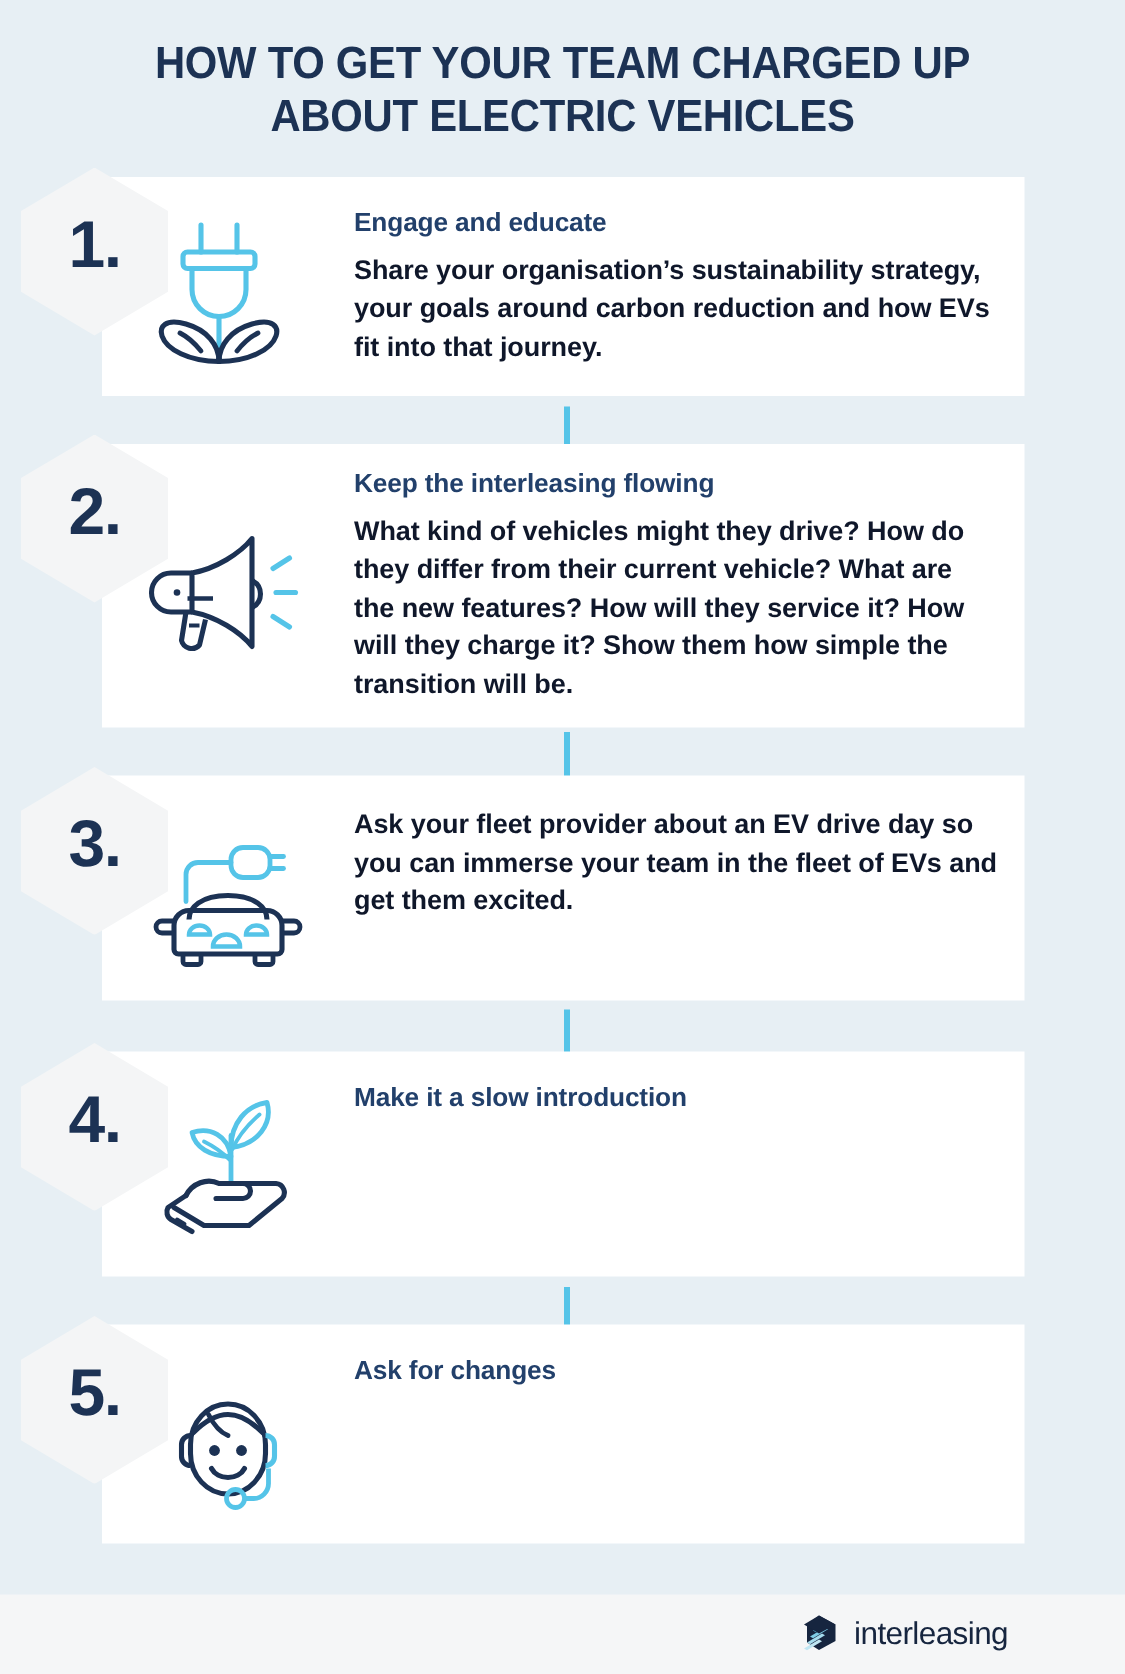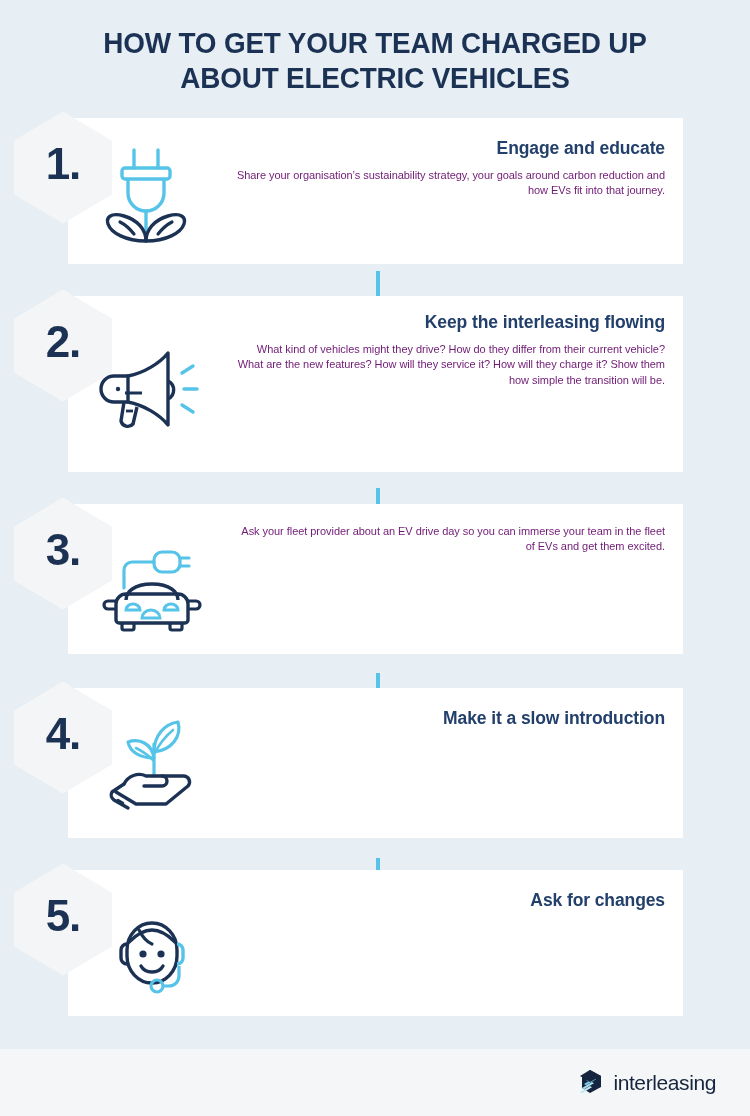--- a/index.html
+++ b/index.html
@@ -53,21 +53,20 @@
   }
 
   .card {
     margin-left: 68px;
     margin-right: 67px;
     background: #ffffff;
     display: flex;
     align-items: flex-start;
     padding: 14px 18px 16px 0;
     min-height: 120px;
-    text-align: right;
   }
 
   
   .hex {
     position: absolute;
     left: 14px;
     top: -6px;
     width: 98px;
     height: 112px;
     background: #f4f5f6;
@@ -103,40 +102,41 @@
 
   .step-title {
     color: #22406b;
     font-size: 17.5px;
     font-weight: bold;
     margin-bottom: 9px;
     letter-spacing: -0.1px;
   }
 
   .step-body {
-    color: #701a75;
-    font-size: 11px;
+    color: #0f172a;
+    font-size: 18px;
     line-height: 1.42;
     letter-spacing: -0.05px;
+    font-weight: bold;
   }
 
   
   .step-1 .icon-col { transform: translateX(-6px); }
   .step-2 .text-col { padding-top: 2px; }
 
   
   .footer {
     position: absolute;
     left: 0; right: 0; bottom: 0;
-    height: 67px;
+    height: 53px;
     background: #f5f6f7;
     display: flex;
     align-items: center;
     justify-content: flex-end;
-    padding-right: 34px;
+    padding-right: 78px;
   }
   .logo {
     display: flex;
     align-items: center;
     gap: 7px;
   }
   .logo-text {
     color: #16253f;
     font-size: 21px;
     letter-spacing: -0.4px;

